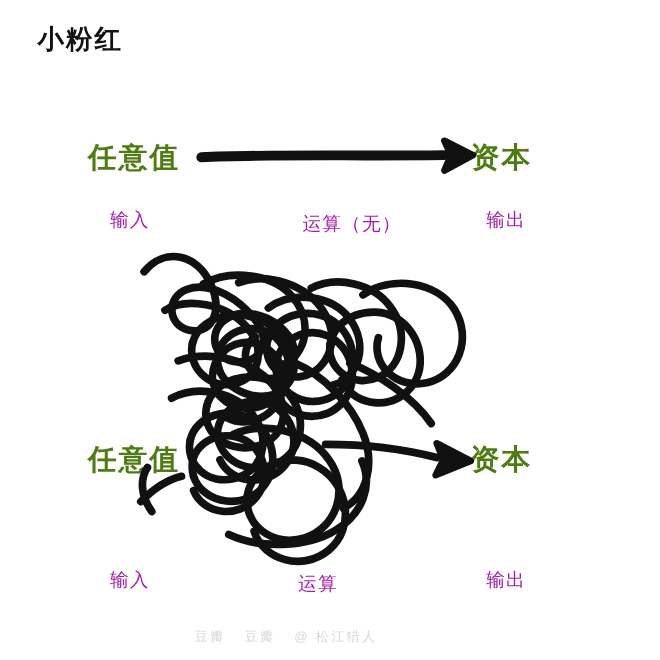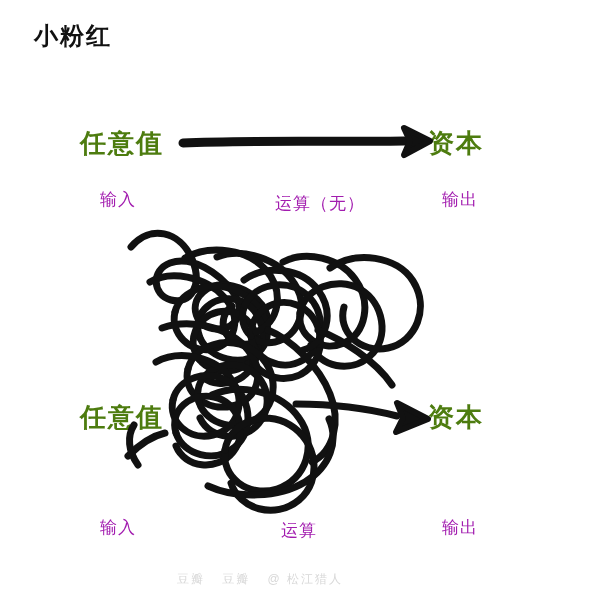--- a/index.html
+++ b/index.html
@@ -49,21 +49,21 @@
   .row1-input-big  { left: 80px;  top: 126px; }
   .row1-output-big { left: 428px; top: 126px; }
   .row1-input-sm   { left: 100px; top: 188px; }
   .row1-op-sm      { left: 259px; top: 192px; margin-left: 16px; }
   .row1-output-sm  { left: 442px; top: 188px; }
 
   .row2-actor      { left: 18px;  top: 282px; }
   .row2-input-big  { left: 80px;  top: 400px; }
   .row2-output-big { left: 428px; top: 400px; }
   .row2-input-sm   { left: 100px; top: 516px; }
-  .row2-op-sm      { left: 281px; top: 519px; }
+  .row2-op-sm      { left: 271px; top: 519px; }
   .row2-output-sm  { left: 442px; top: 516px; }
 
   .sketch {
     position: absolute;
     left: 0;
     top: 0;
     width: 600px;
     height: 600px;
     pointer-events: none;
   }

